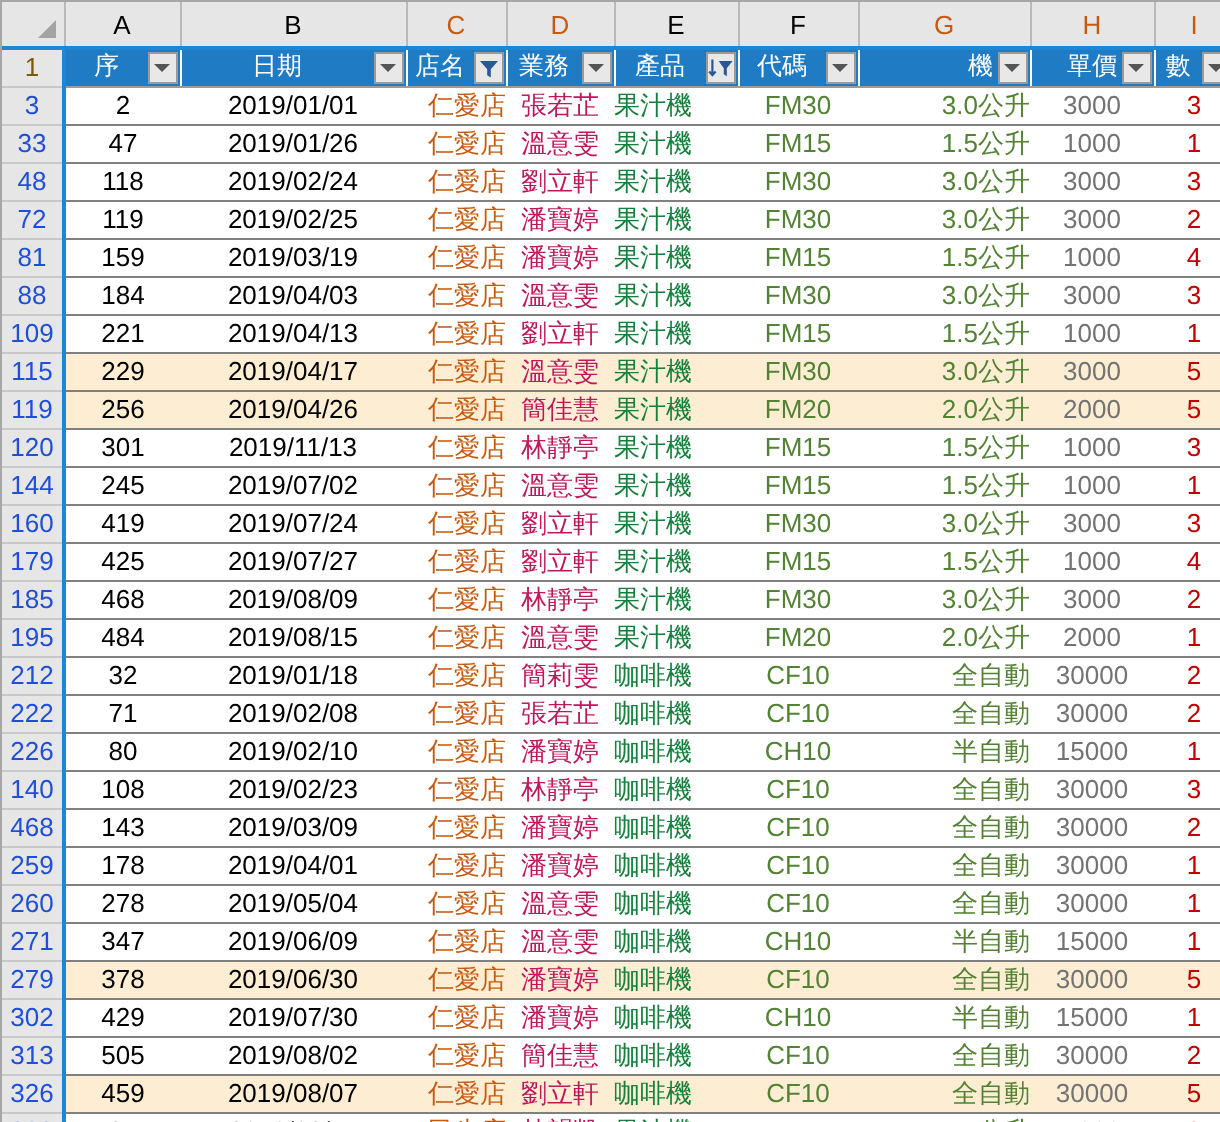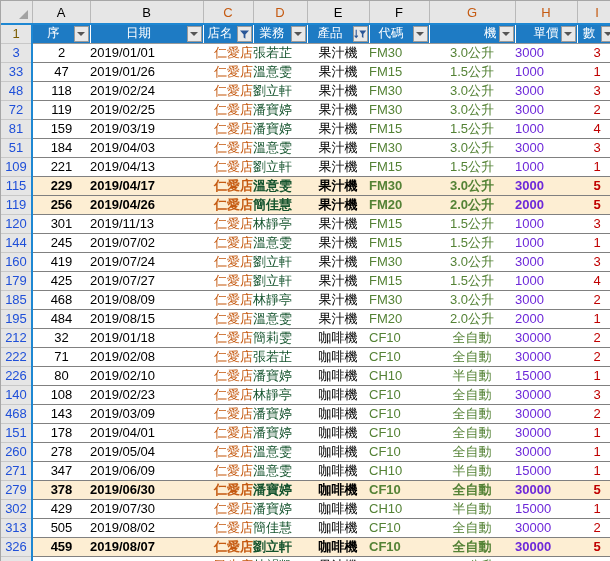--- a/index.html
+++ b/index.html
@@ -61,30 +61,30 @@
   }
   .fbtn svg{display:block;}
 
   
   td.d{
     height:19px;border-bottom:1px solid #808080;
     font-size:13px;vertical-align:middle;white-space:nowrap;
     padding:0 4px;box-sizing:border-box;overflow:hidden;
     background:#fff;
   }
-  tr.hl td.d{background:#fdeed3;font-weight:bold;}
+  tr.hl td.d{background:#fdeed3;}
 
   .c-seq{text-align:center;color:#000;}
-  .c-date{text-align:left;color:#000;}
+  .c-date{text-align:center;color:#000;}
   .c-store{text-align:right;color:#c55a11;}
-  .c-sales{color:#14532d;}
-  .c-prod{text-align:center;color:#000000;}
-  .c-code{color:#548235;}
-  .c-spec{text-align:center;color:#548235;padding-right:8px;}
-  .c-price{text-align:left;color:#6d28d9;padding-right:8px;}
+  .c-sales{text-align:center;color:#be185d;}
+  .c-prod{color:#15803d;}
+  .c-code{text-align:center;color:#548235;}
+  .c-spec{text-align:right;color:#548235;padding-right:8px;}
+  .c-price{text-align:center;color:#737373;padding-right:8px;}
   .c-qty{text-align:center;color:#c00000;}
 
   
   tr.hdr td.d,tr.hdr td.fcell{border-bottom:1px solid #9a9a9a;}
 </style>
 </head>
 <body>
 
 <div id="grid">
   <table class="sheet">
@@ -233,21 +233,21 @@
           <td class="d c-date">2019/03/19</td>
           <td class="d c-store">仁愛店</td>
           <td class="d c-sales">潘寶婷</td>
           <td class="d c-prod">果汁機</td>
           <td class="d c-code">FM15</td>
           <td class="d c-spec">1.5公升</td>
           <td class="d c-price">1000</td>
           <td class="d c-qty">4</td>
         </tr>
         <tr class="">
-          <td class="rowhead">51</td>
+          <td class="rowhead">88</td>
           <td class="d c-seq">184</td>
           <td class="d c-date">2019/04/03</td>
           <td class="d c-store">仁愛店</td>
           <td class="d c-sales">溫意雯</td>
           <td class="d c-prod">果汁機</td>
           <td class="d c-code">FM30</td>
           <td class="d c-spec">3.0公升</td>
           <td class="d c-price">3000</td>
           <td class="d c-qty">3</td>
         </tr>
@@ -413,21 +413,21 @@
           <td class="d c-date">2019/03/09</td>
           <td class="d c-store">仁愛店</td>
           <td class="d c-sales">潘寶婷</td>
           <td class="d c-prod">咖啡機</td>
           <td class="d c-code">CF10</td>
           <td class="d c-spec">全自動</td>
           <td class="d c-price">30000</td>
           <td class="d c-qty">2</td>
         </tr>
         <tr class="">
-          <td class="rowhead">151</td>
+          <td class="rowhead">259</td>
           <td class="d c-seq">178</td>
           <td class="d c-date">2019/04/01</td>
           <td class="d c-store">仁愛店</td>
           <td class="d c-sales">潘寶婷</td>
           <td class="d c-prod">咖啡機</td>
           <td class="d c-code">CF10</td>
           <td class="d c-spec">全自動</td>
           <td class="d c-price">30000</td>
           <td class="d c-qty">1</td>
         </tr>

